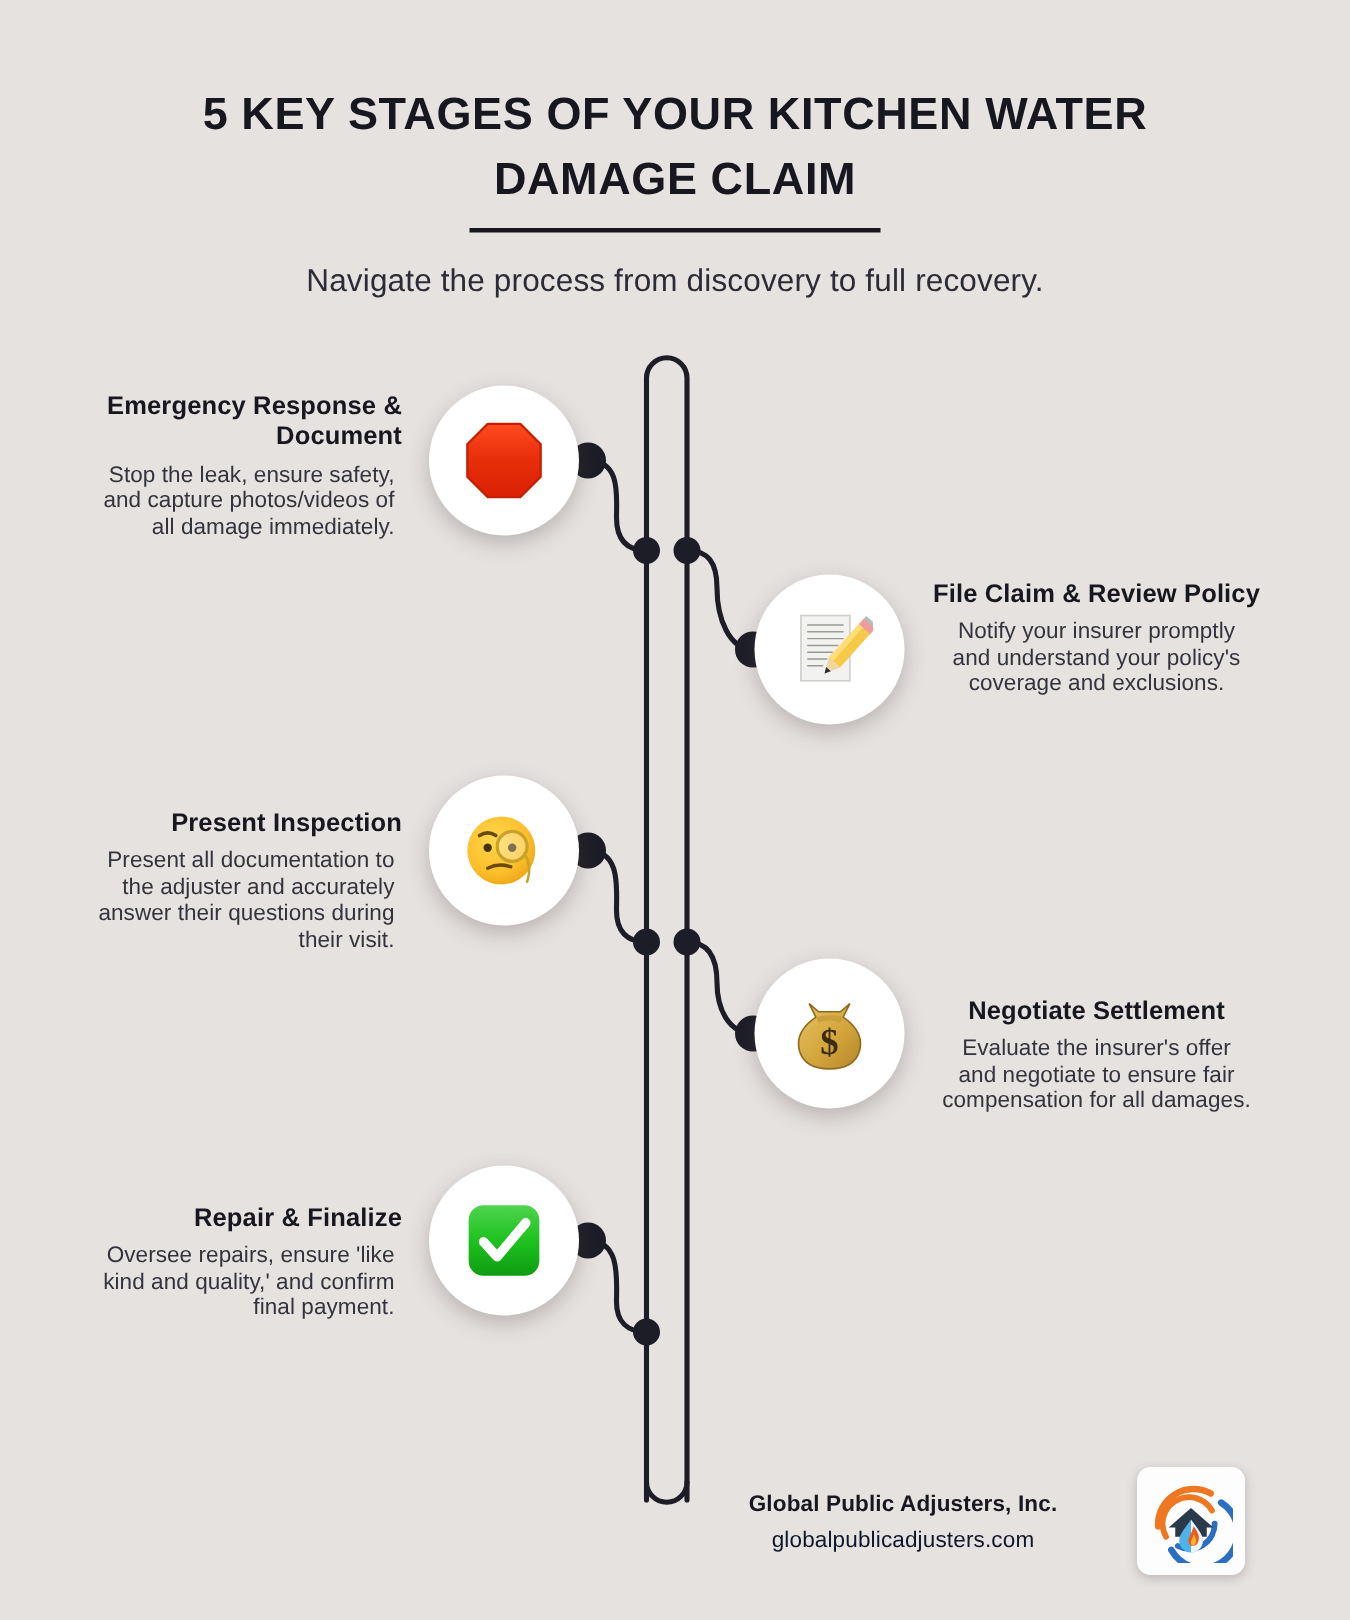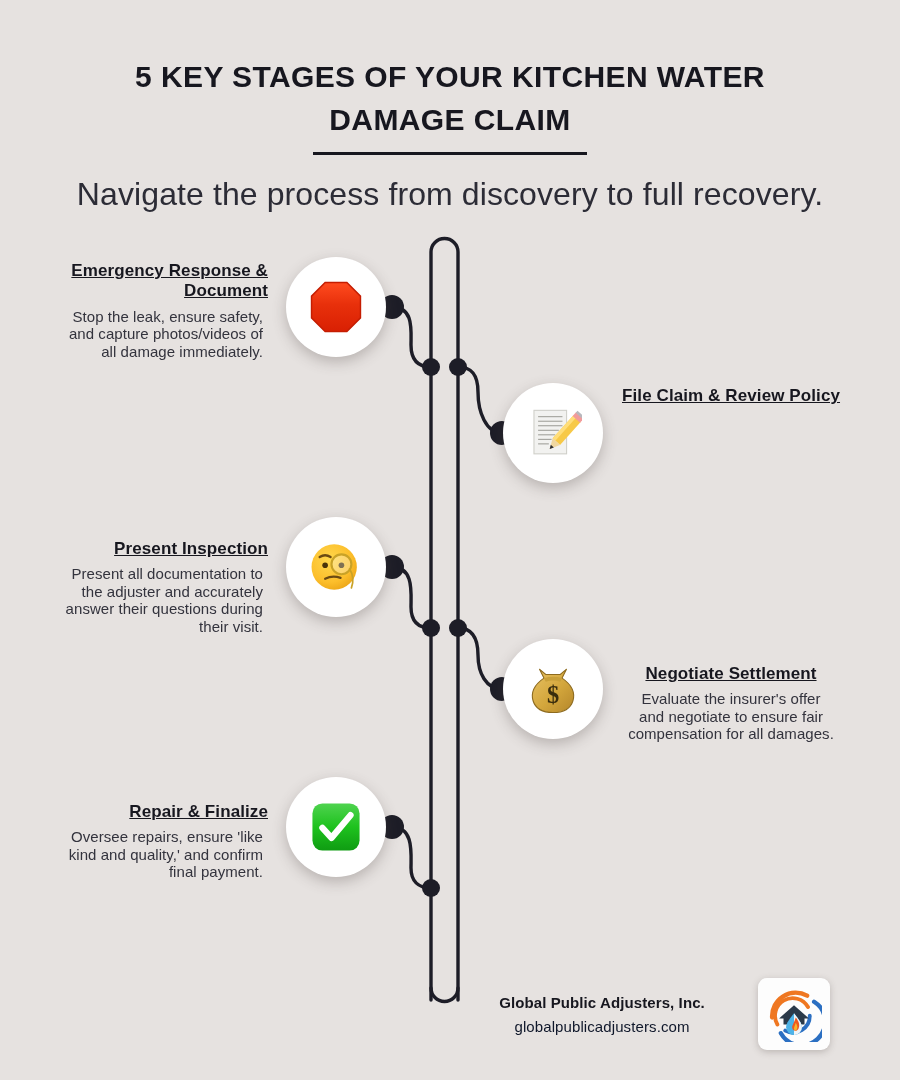--- a/index.html
+++ b/index.html
@@ -41,21 +41,21 @@
     width: 660px;
   }
   .title-rule {
     width: 274px;
     height: 3px;
     background: #17171f;
     margin: 11px auto 0 auto;
   }
   .subtitle {
     margin-top: 21px;
-    font-size: 32px;
+    font-size: 21px;
     font-weight: 400;
     color: #2c2c36;
     letter-spacing: 0.1px;
   }
 
   
   #connectors {
     position: absolute;
     top: 0;
     left: 0;
@@ -89,21 +89,20 @@
   }
   .stage-text.left  { text-align: right; }
   .stage-text.right { text-align: center; }
   .stage-title {
     font-size: 17px;
     font-weight: bold;
     color: #17171f;
     line-height: 1.2;
     margin: 0 0 6px 0;
     letter-spacing: 0.1px;
-    text-decoration: underline;
   }
   .stage-desc {
     font-size: 15px;
     font-weight: 400;
     color: #33333d;
     line-height: 1.16;
     margin: 5px;
     letter-spacing: 0.05px;
   }
 
@@ -223,20 +222,21 @@
         <rect x="35" y="9" width="4" height="34" fill="#ffde7a"></rect>
         <rect x="35" y="4" width="11" height="6" fill="#f29b9b"></rect>
         <rect x="35" y="2" width="11" height="3" fill="#b8b8bd"></rect>
         <polygon points="35,43 46,43 40.5,54" fill="#f0d7a0"></polygon>
         <polygon points="38.2,49.6 42.8,49.6 40.5,54" fill="#2e2e33"></polygon>
       </g>
     </svg>
   </div>
   <div class="stage-text right" style="left:622px; top:386px;">
     <p class="stage-title">File Claim &amp; Review Policy</p>
+    <p class="stage-desc">Notify your insurer promptly and understand your policy's coverage and exclusions.</p>
   </div>
 
   <div class="node-circle" style="left:286px; top:517px;">
     <svg class="glyph" viewBox="0 0 64 64">
       <defs>
         <radialGradient id="gFace" cx="0.4" cy="0.35" r="0.75">
           <stop offset="0" stop-color="#ffd84d"></stop>
           <stop offset="0.65" stop-color="#fcbe2b"></stop>
           <stop offset="1" stop-color="#e8a012"></stop>
         </radialGradient>

